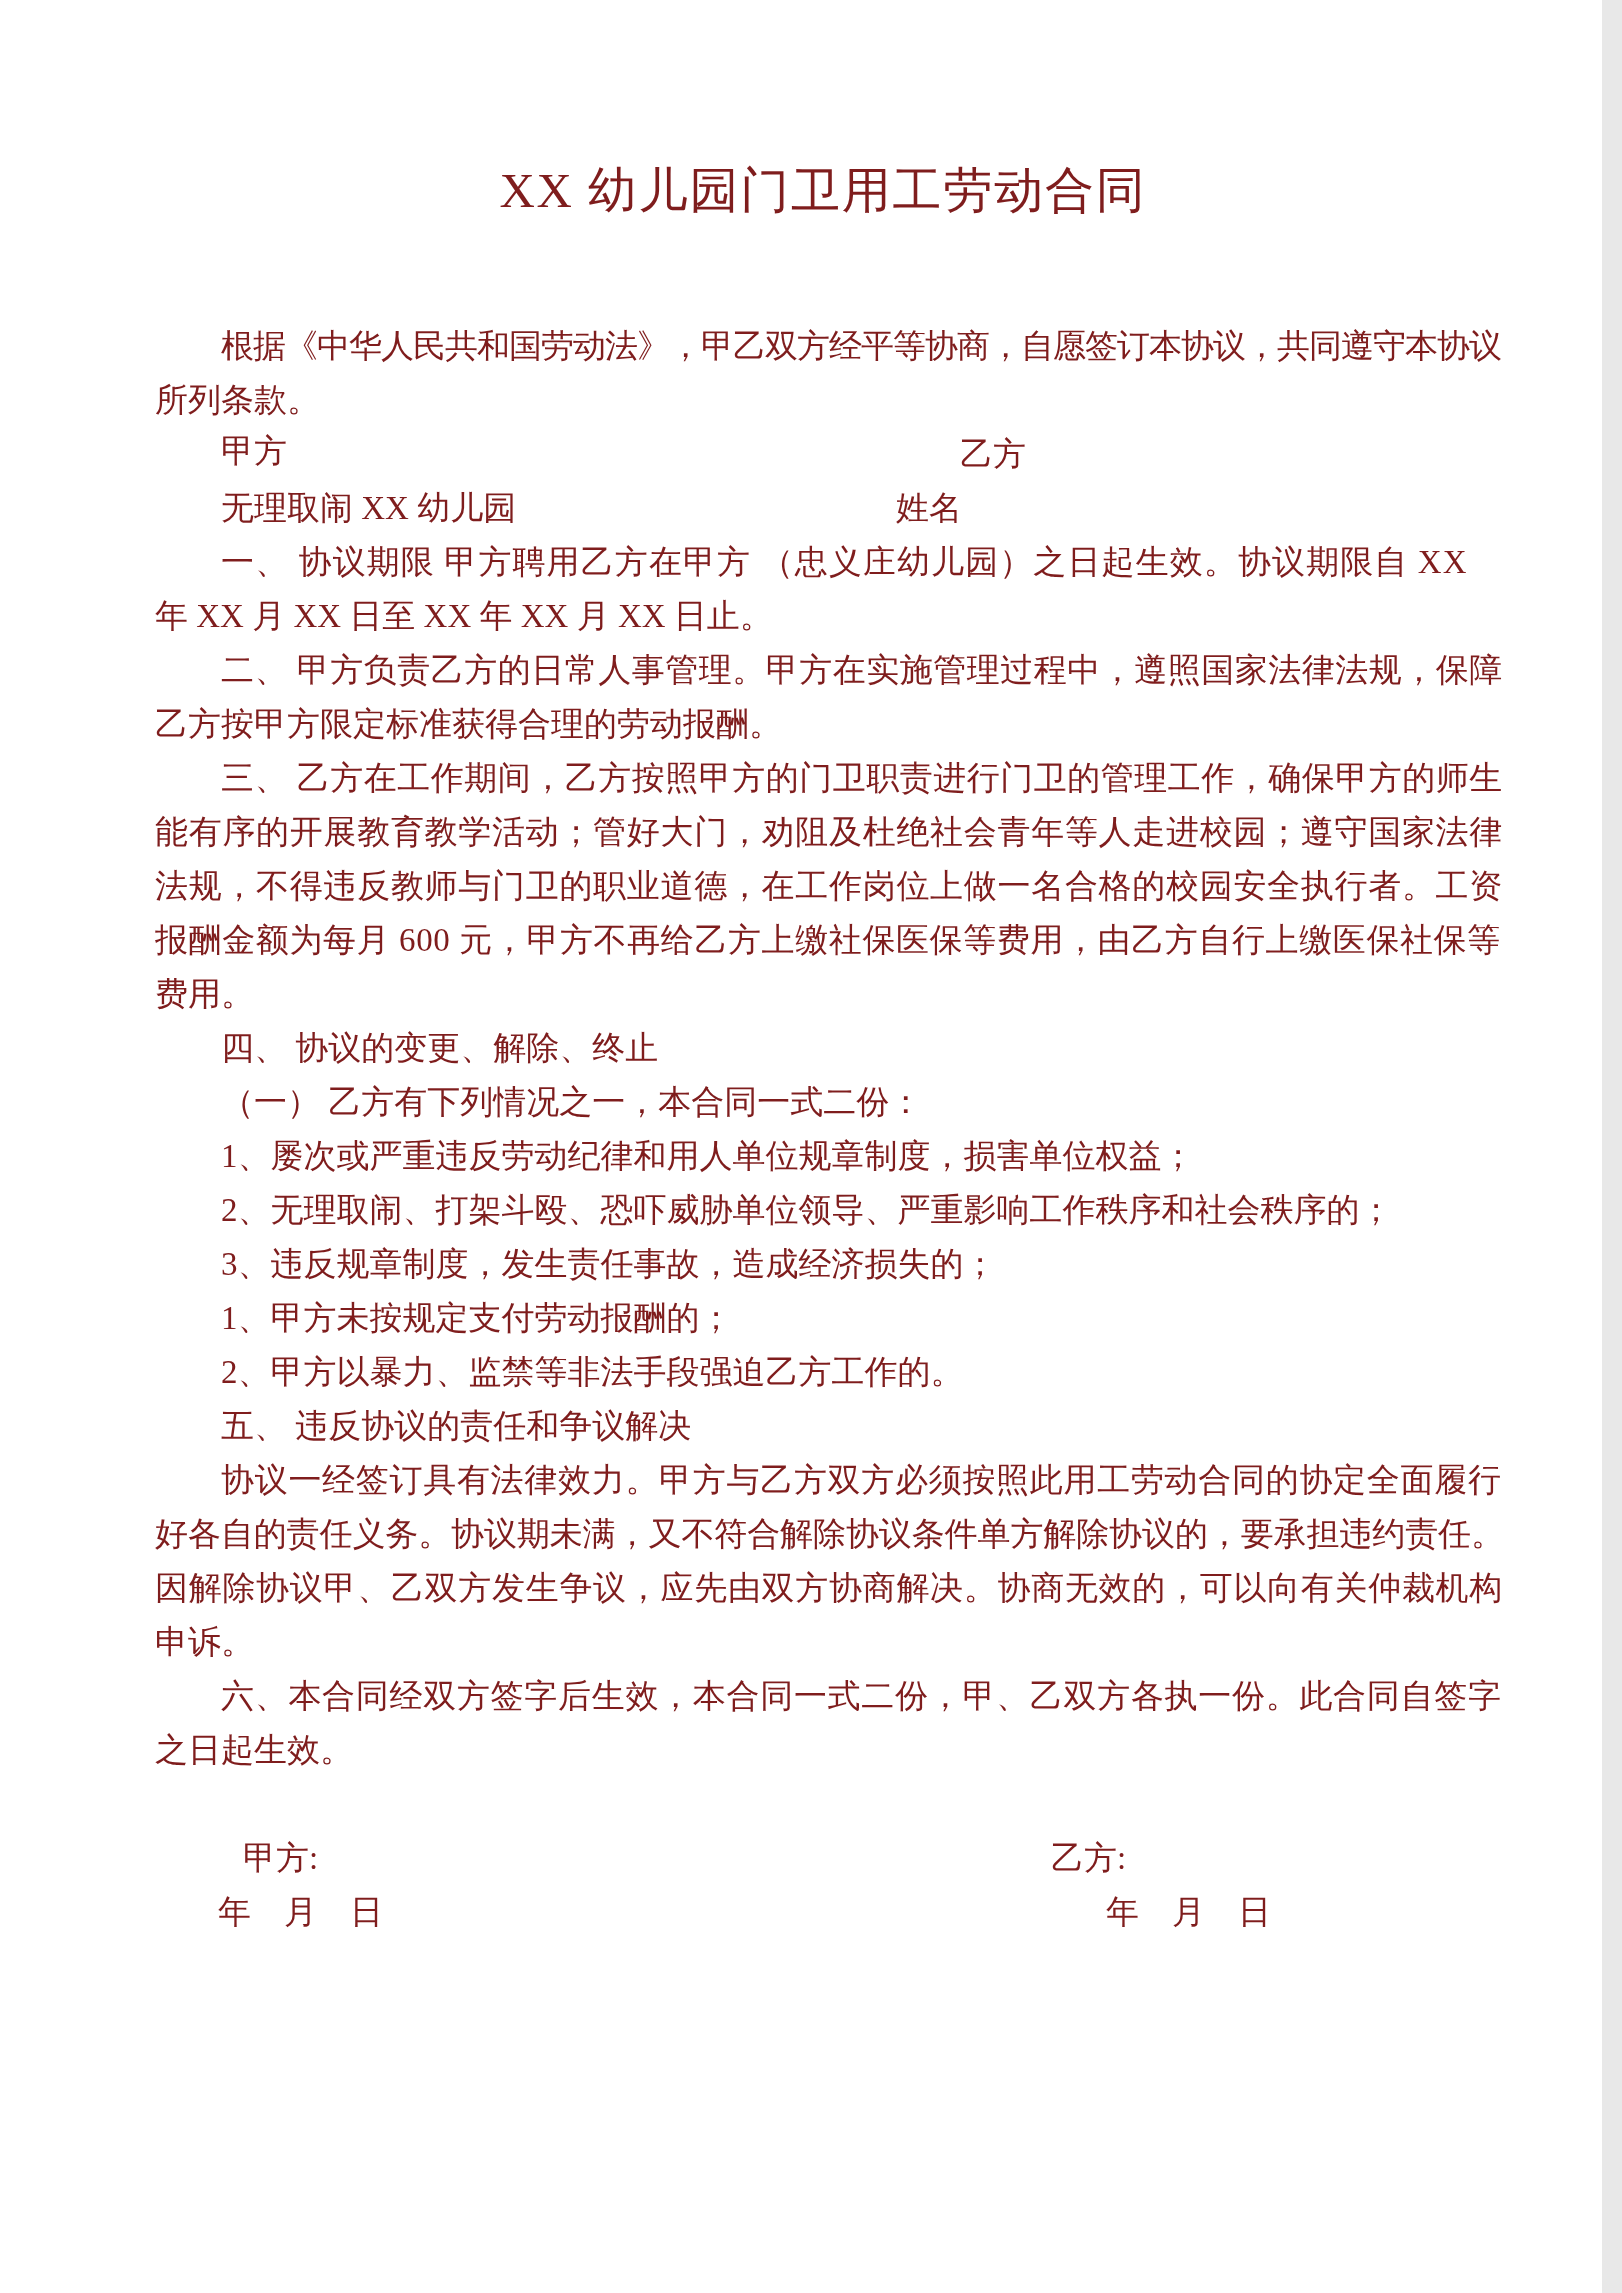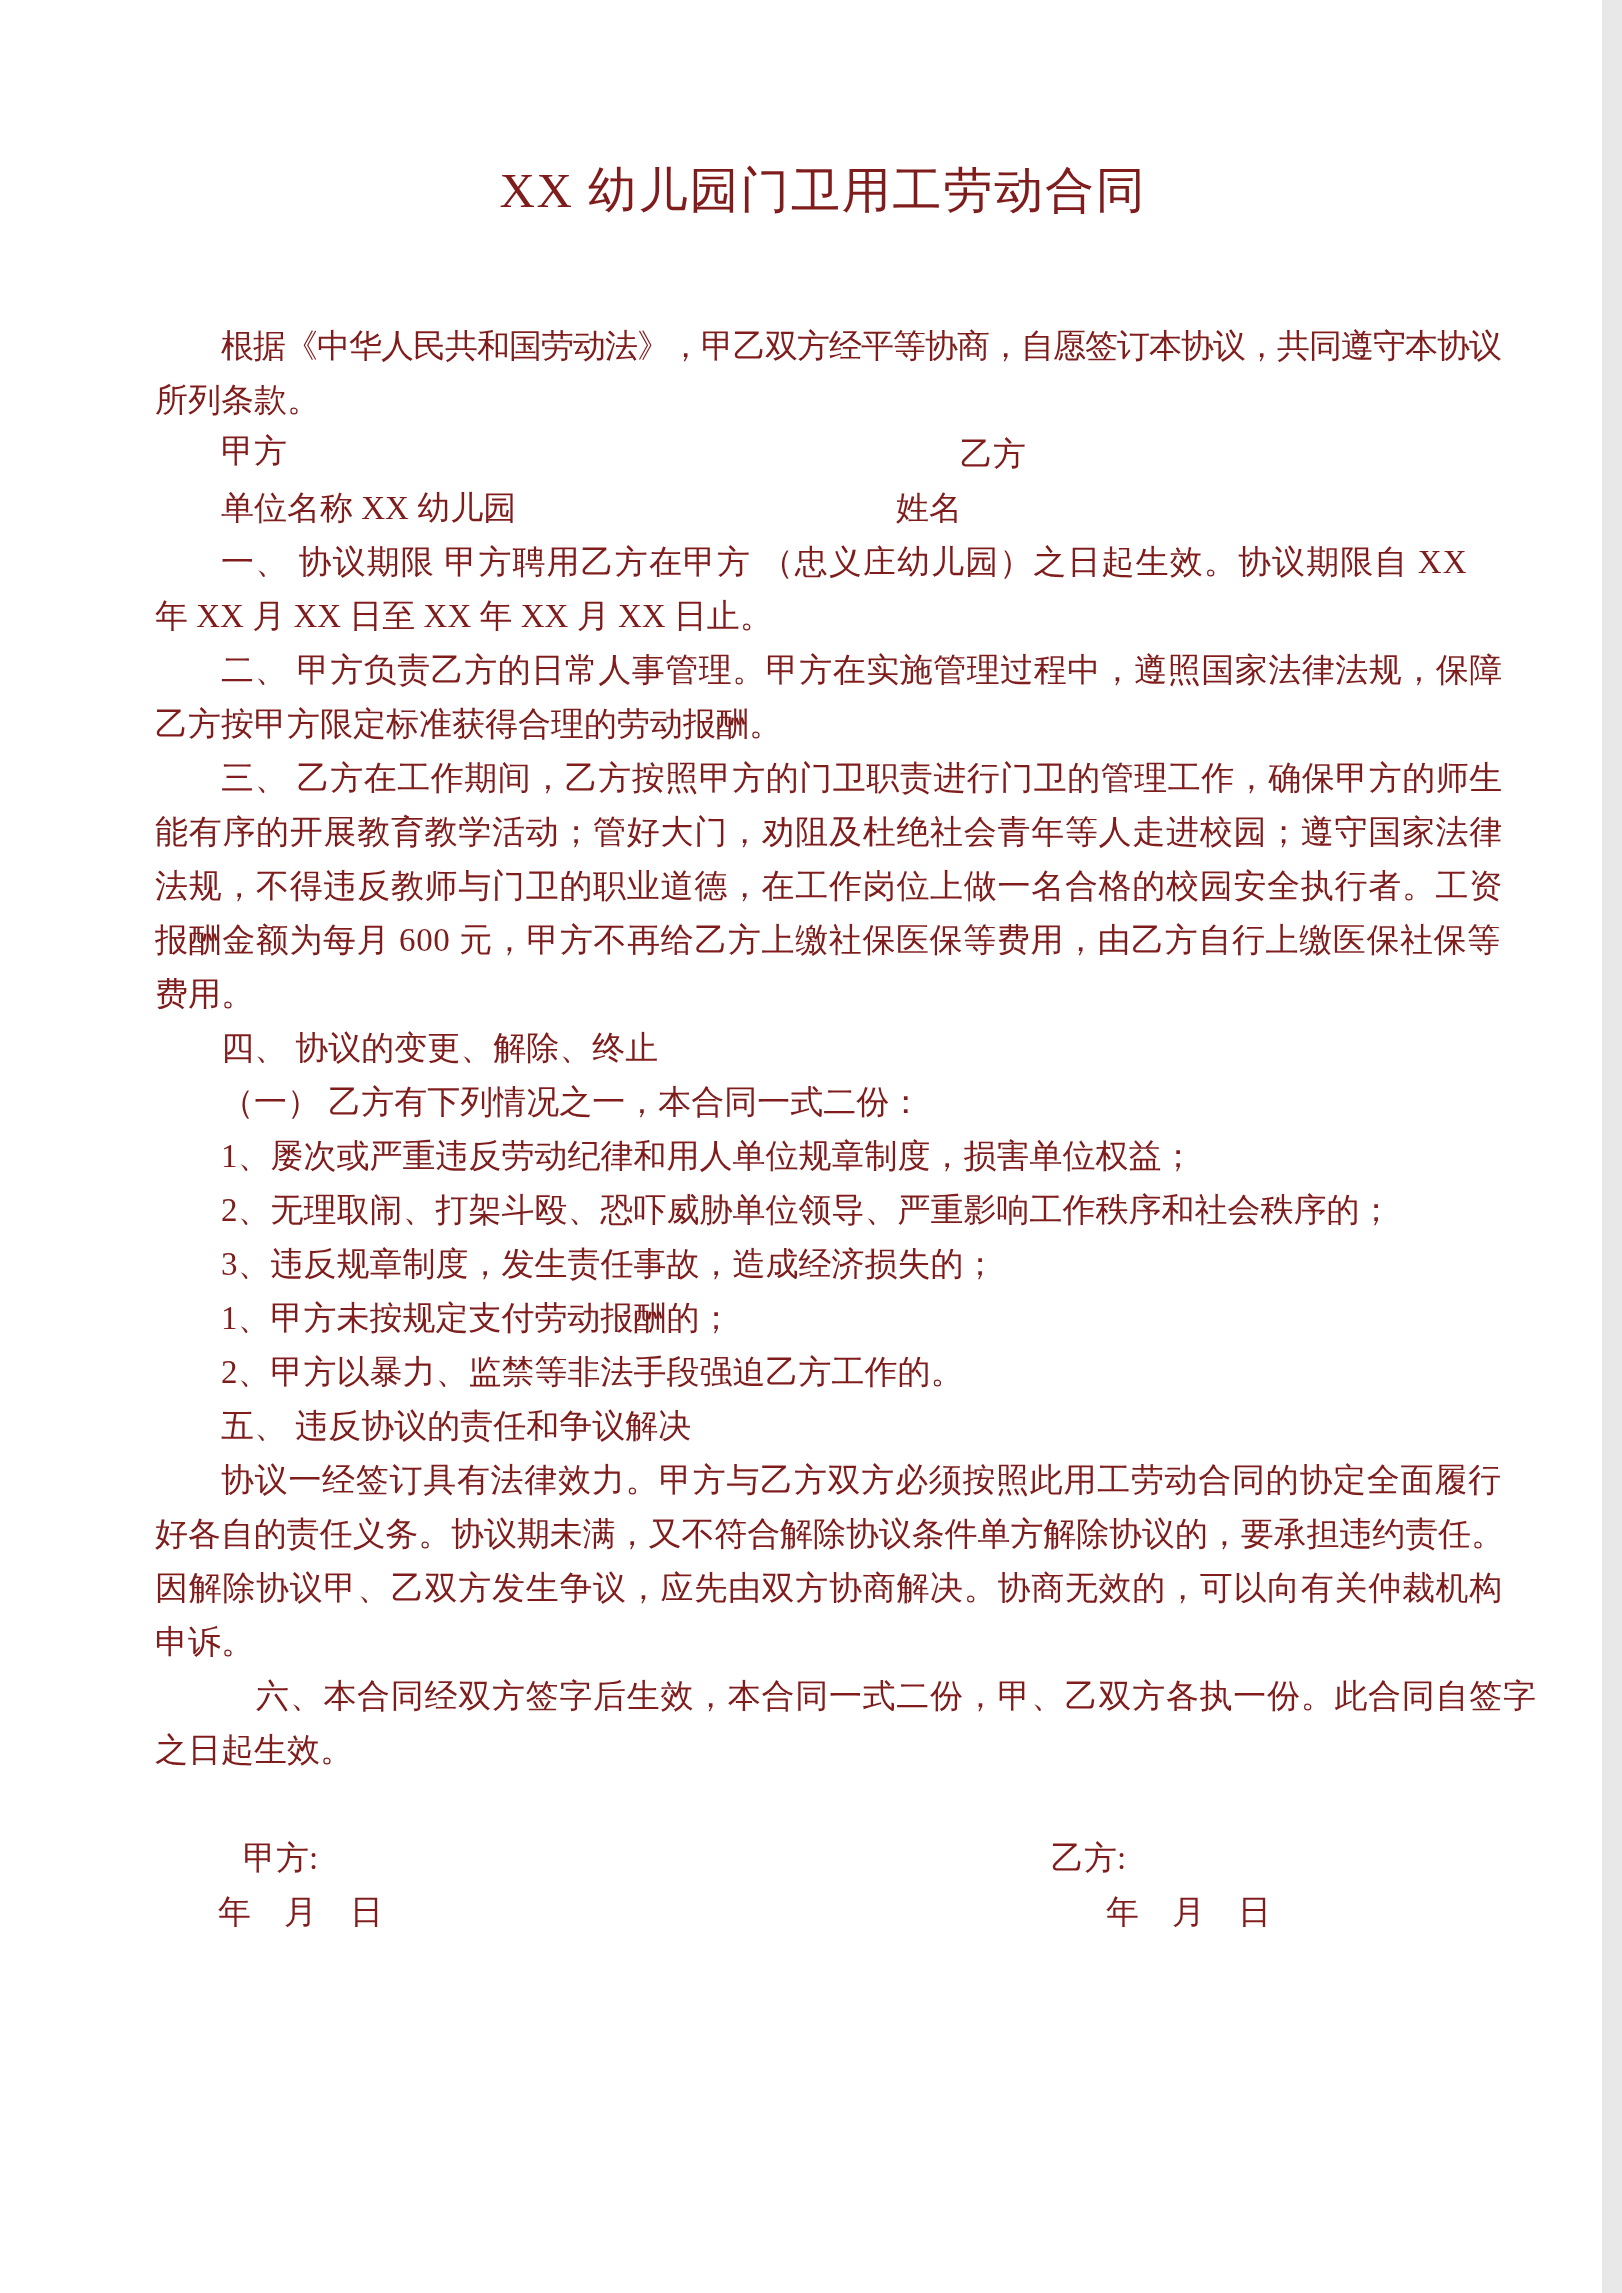--- a/index.html
+++ b/index.html
@@ -67,21 +67,21 @@
     <div class="body">
         <div class="para">
           <div class="line ind j"><span class="t" style="letter-spacing: -1px;">根据《中华人民共和国劳动法》，甲乙双方经平等协商，自愿签订本协议，共同遵守本协议</span></div>
           <div class="line"><span class="t">所列条款。</span></div>
         </div>
         <div class="cols">
           <span class="c" style="left: 66px; font-family: Liberation Mono, monospace;">甲方</span>
           <span class="c" style="left: 805px;">乙方</span>
         </div>
         <div class="cols">
-          <span class="c" style="left: 66px;">单位名称 XX 幼儿园</span>
+          <span class="c" style="left: 66px;">无理取闹 XX 幼儿园</span>
           <span class="c" style="left: 741px;">姓名</span>
         </div>
         <div class="para">
           <div class="line ind j"><span class="t" style="letter-spacing: 1.1px;">一、 协议期限 甲方聘用乙方在甲方 （忠义庄幼儿园）之日起生效。协议期限自 XX</span></div>
           <div class="line"><span class="t">年 XX 月 XX 日至 XX 年 XX 月 XX 日止。</span></div>
         </div>
         <div class="para">
           <div class="line ind j"><span class="t" style="letter-spacing: 0.5px;">二、 甲方负责乙方的日常人事管理。甲方在实施管理过程中，遵照国家法律法规，保障</span></div>
           <div class="line"><span class="t">乙方按甲方限定标准获得合理的劳动报酬。</span></div>
         </div>
@@ -116,21 +116,21 @@
         <div class="para">
           <div class="line ind"><span class="t">五、 违反协议的责任和争议解决</span></div>
         </div>
         <div class="para">
           <div class="line ind j"><span class="t" style="letter-spacing: 0.7px;">协议一经签订具有法律效力。甲方与乙方双方必须按照此用工劳动合同的协定全面履行</span></div>
           <div class="line j"><span class="t" style="letter-spacing: -0.1px;">好各自的责任义务。协议期未满，又不符合解除协议条件单方解除协议的，要承担违约责任。</span></div>
           <div class="line j"><span class="t" style="letter-spacing: 0.7px;">因解除协议甲、乙双方发生争议，应先由双方协商解决。协商无效的，可以向有关仲裁机构</span></div>
           <div class="line"><span class="t">申诉。</span></div>
         </div>
         <div class="para">
-          <div class="line ind j"><span class="t" style="letter-spacing: 0.7px; margin-left: 35px;">六、本合同经双方签字后生效，本合同一式二份，甲、乙双方各执一份。此合同自签字</span></div>
+          <div class="line ind j"><span class="t" style="letter-spacing: 0.7px;">六、本合同经双方签字后生效，本合同一式二份，甲、乙双方各执一份。此合同自签字</span></div>
           <div class="line"><span class="t">之日起生效。</span></div>
         </div>
         <div class="spacer" style="height: 54px;"></div>
         <div class="cols">
           <span class="c" style="left: 88px;">甲方:</span>
           <span class="c" style="left: 896px;">乙方:</span>
         </div>
         <div class="cols">
           <span class="c" style="left: 63px;">年　月　日</span>
           <span class="c" style="left: 951px;">年　月　日</span>

